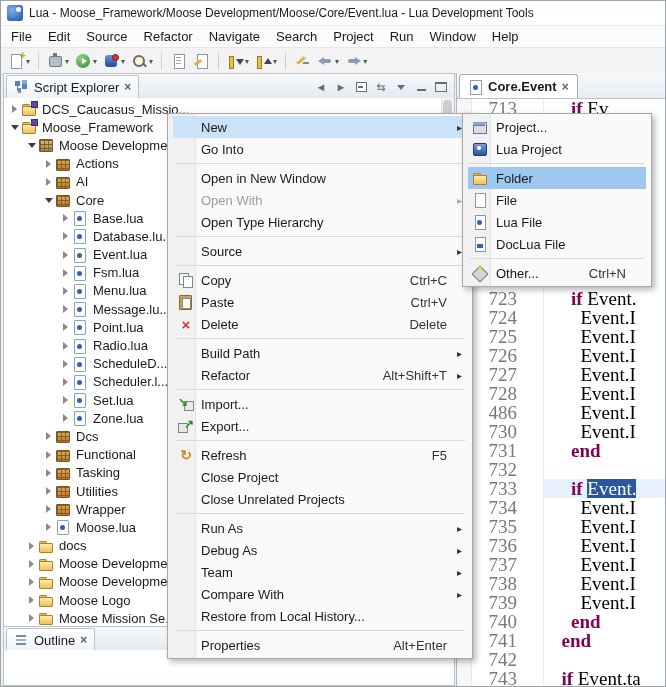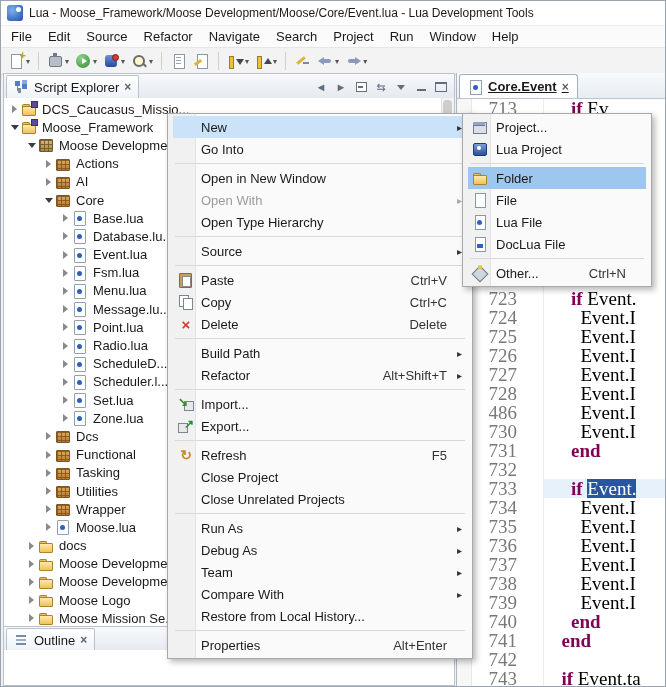--- a/index.html
+++ b/index.html
@@ -99,21 +99,21 @@
   .tree-scroll{position:absolute;top:25px;bottom:60px;right:1px;width:12px;background:#f3f3f3;border-left:1px solid #e0e0e0;}
   .tree-thumb{position:absolute;top:2px;left:1px;width:9px;height:300px;background:#cdcdcd;border-radius:4px;}
 
   
   .outline-wrap{position:absolute;left:0;right:0;bottom:0;height:60px;}
   .outline-body{position:absolute;top:24px;left:0;right:0;bottom:0;background:#fff;border:1px solid #b9c2cd;border-top:none;}
 
   
   .editor-tabs{height:25px;background:linear-gradient(#f7f9fb,#e7edf3);border-bottom:1px solid #b9c2cd;display:flex;align-items:flex-end;}
   .editor-tab{height:23px;display:flex;align-items:center;gap:5px;padding:0 8px;margin-left:2px;
-    background:#fff;border:1px solid #9fb0c0;border-bottom:none;border-radius:3px 3px 0 0;font-weight:bold;text-decoration:underline;}
+    background:#fff;border:1px solid #9fb0c0;border-bottom:none;border-radius:3px 3px 0 0;font-weight:bold;}
   .editor-body{position:absolute;top:26px;left:0;right:0;bottom:0;display:flex;background:#fff;overflow:hidden;}
   .ed-ruler{width:14px;flex:none;background:#f7f7f7;border-right:1px solid #e8e8e8;}
   .code-pane{flex:1;overflow:hidden;}
   .cl{display:flex;height:19px;line-height:19px;font-family:Liberation Serif, serif;font-size:19px;}
   .ln{flex:none;width:72px;box-sizing:border-box;text-align:right;padding-right:26px;color:#787878;background:#fff;border-right:1px solid #ededed;}
   .ct{flex:1;white-space:pre;overflow:hidden;padding-left:8px;color:#000;}
   .cl.cur .ct{background:#e6f1fb;}
   .kw{color:#7f0055;font-weight:bold;}
   .sel{background:#29569e;color:#fff;}
 
@@ -646,32 +646,32 @@
         <span class="marrow"></span>
       </div>
       <div class="msep"></div>
       <div class="mi">
         <span class="mic"></span>
         <span class="mlabel">Source</span>
         <span class="marrow">▸</span>
       </div>
       <div class="msep"></div>
       <div class="mi">
+        <span class="mic mic-copy"></span>
+        <span class="mlabel">Copy</span>
+        <span class="maccel">Ctrl+C</span>
+        <span class="marrow"></span>
+      </div>
+      <div class="mi">
         <span class="mic mic-paste"></span>
         <span class="mlabel">Paste</span>
         <span class="maccel">Ctrl+V</span>
         <span class="marrow"></span>
       </div>
       <div class="mi">
-        <span class="mic mic-copy"></span>
-        <span class="mlabel">Copy</span>
-        <span class="maccel">Ctrl+C</span>
-        <span class="marrow"></span>
-      </div>
-      <div class="mi">
         <span class="mic mic-delete"></span>
         <span class="mlabel">Delete</span>
         <span class="maccel">Delete</span>
         <span class="marrow"></span>
       </div>
       <div class="msep"></div>
       <div class="mi">
         <span class="mic"></span>
         <span class="mlabel">Build Path</span>
         <span class="marrow">▸</span>

